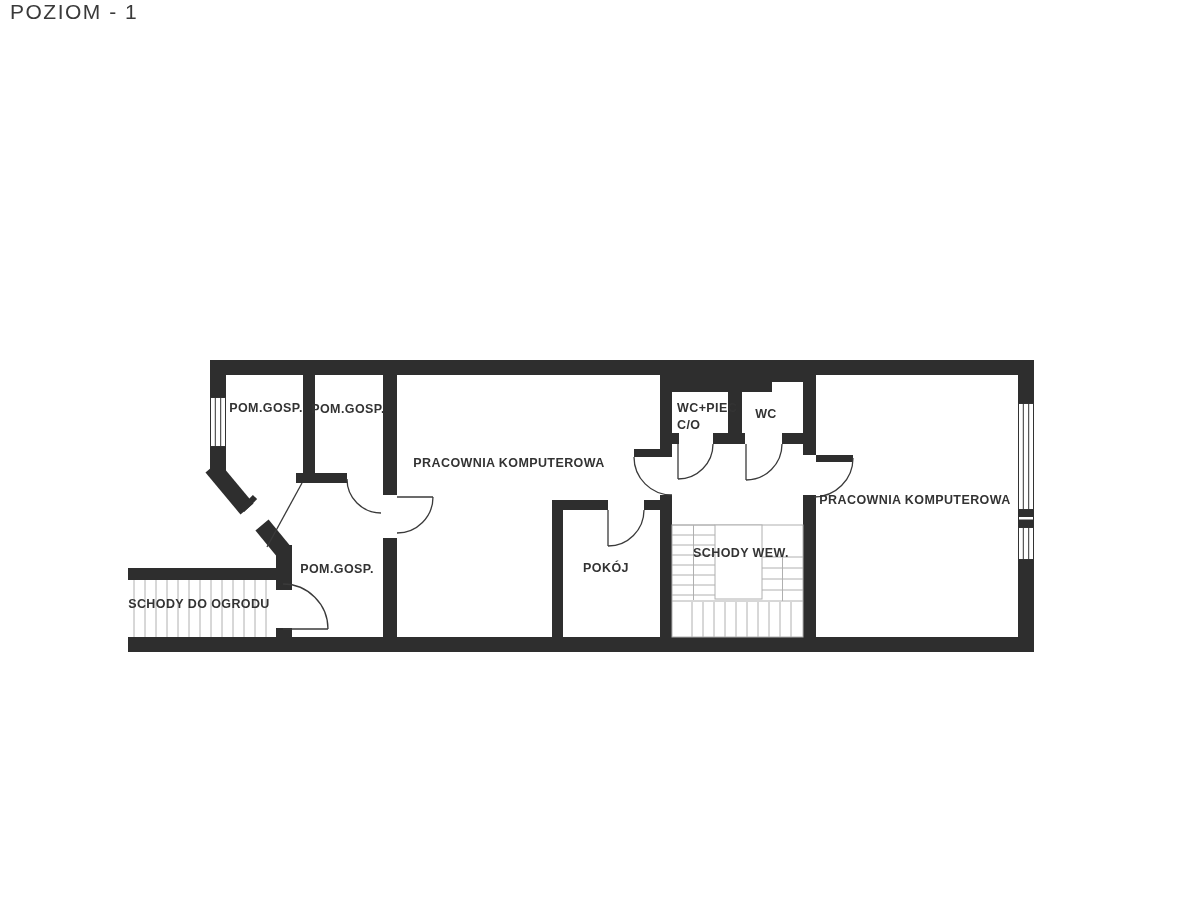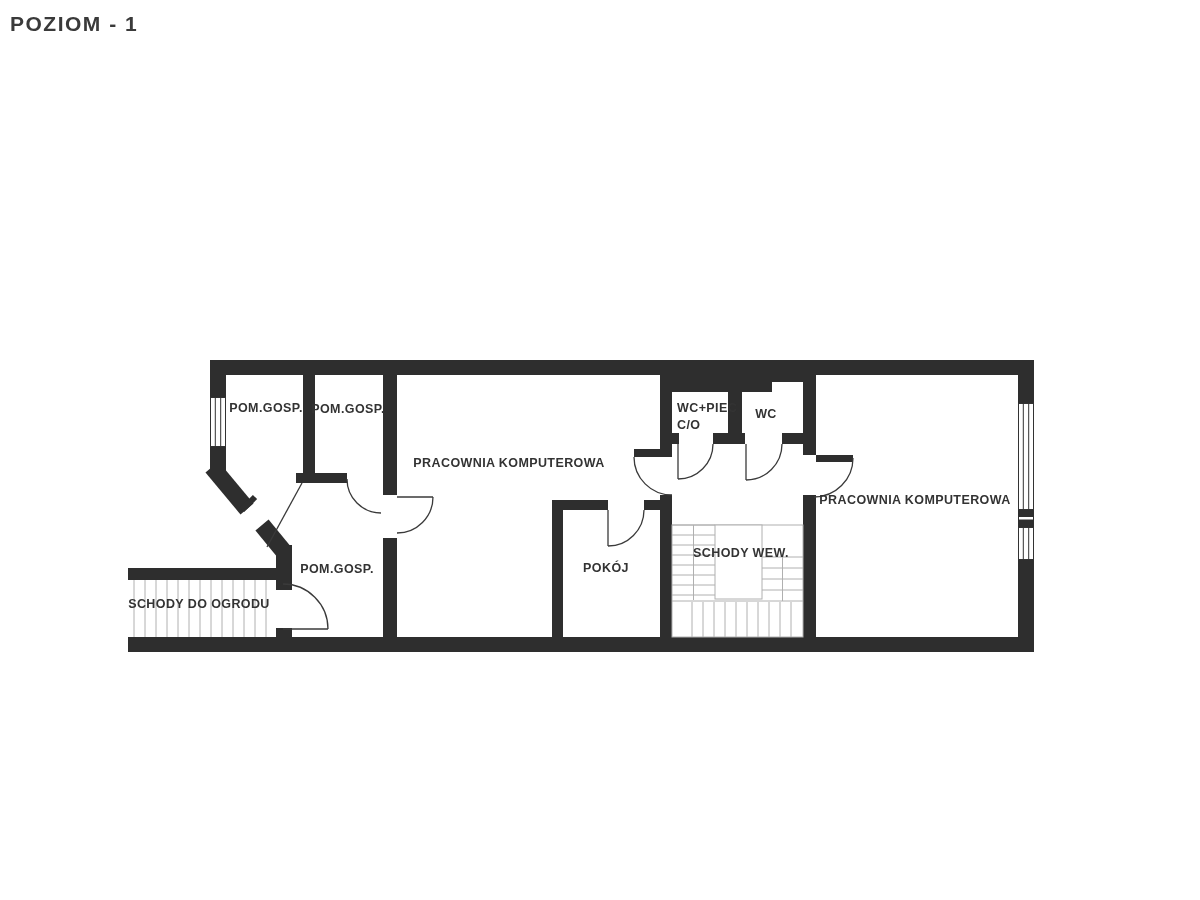--- a/index.html
+++ b/index.html
@@ -2,21 +2,21 @@
 <html style="--wall: #2e2e2e; --door: #3a3a3a; --stair: #b0b0b0; --text: #333333; --title: #3a3a3a; --bg: #ffffff;"><head>
 <meta charset="utf-8">
 <style>
   :root{
     --wall:#2e2e2e; --door:#3a3a3a; --stair:#b0b0b0; --text:#333333;
     --title:#3a3a3a; --bg:#ffffff;
   }
   html,body{margin:0;padding:0;background:var(--bg);width:1200px;height:900px;overflow:hidden;}
   .page{position:relative;width:1200px;height:900px;background:var(--bg);
         font-family:"Liberation Sans","DejaVu Sans",sans-serif;}
-  .title{position:absolute;left:10px;top:12px;font-size:21px;font-weight:bold;
+  .title{position:absolute;left:10px;top:0;font-size:21px;font-weight:normal;
          color:var(--title);letter-spacing:1.5px;}
   svg{position:absolute;left:0;top:0;}
   .wall{fill:var(--wall);stroke:none;}
   .diag{stroke:var(--wall);stroke-width:17;fill:none;stroke-linecap:butt;}
   .door{stroke:var(--door);stroke-width:1.3;fill:none;}
   .tick{stroke:var(--wall);stroke-width:6;fill:none;}
   .stair{stroke:var(--stair);stroke-width:1;fill:none;}
   .voidbox{fill:#ffffff;stroke:var(--stair);stroke-width:1;}
   .winbg{fill:#ffffff;stroke:none;}
   .winframe{fill:none;stroke:#333;stroke-width:1;}

